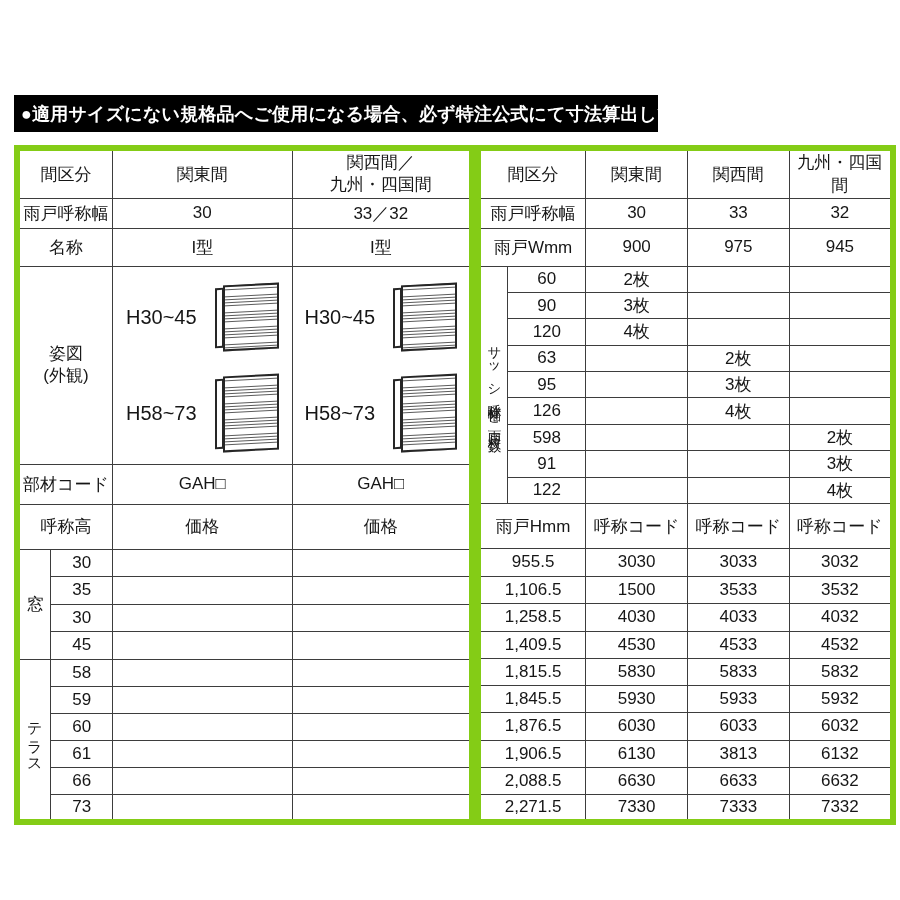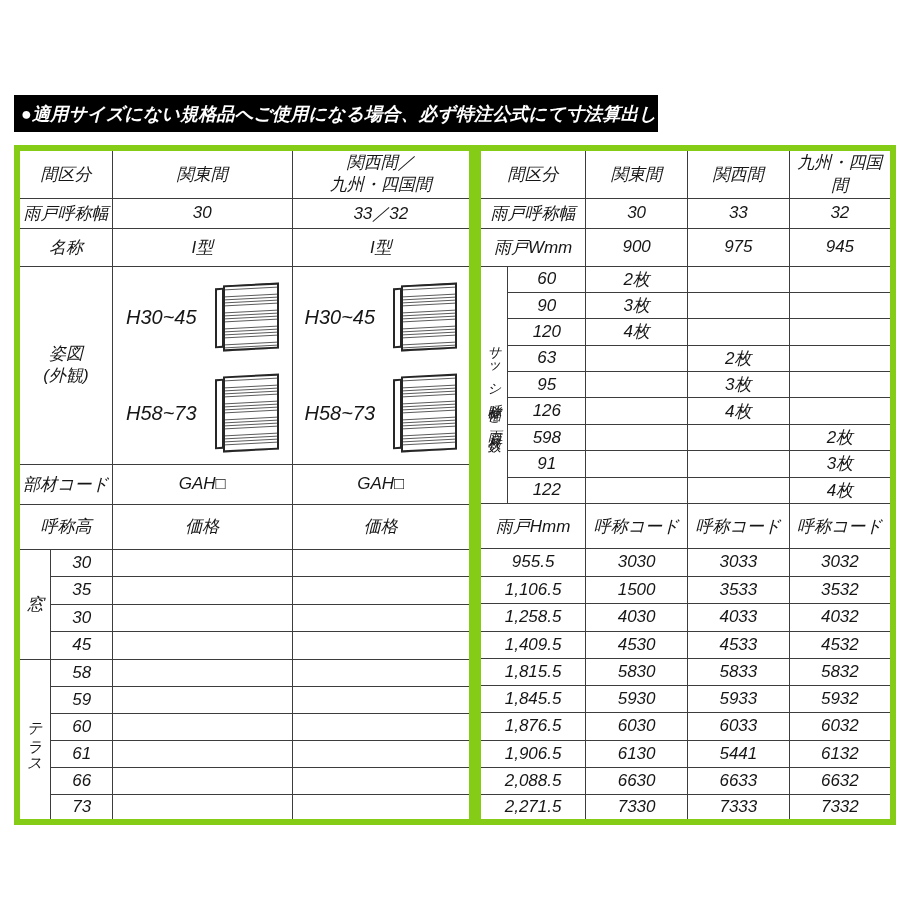--- a/index.html
+++ b/index.html
@@ -1,17 +1,17 @@
 <!DOCTYPE html>
 <html><head>
 <meta charset="utf-8">
 <style>
   html,body{margin:0;padding:0;background:#ffffff;}
   body{width:900px;height:900px;font-family:"Liberation Sans","DejaVu Sans",sans-serif;}
-  .page{padding:95px 4px 0 14px;font-style:italic;}
+  .page{padding:95px 4px 0 14px;}
 
   .banner{width:644px;height:37px;background:#000000;display:flex;align-items:center;
           padding-left:7px;box-sizing:border-box;margin-bottom:13px;}
   .banner span{color:#ffffff;font-size:18px;font-weight:bold;letter-spacing:0.2px;white-space:nowrap;}
 
   .tables{display:flex;align-items:flex-start;}
   .tbl{border-collapse:collapse;table-layout:fixed;border:6px solid #84cc16;}
   .tbl td{border:1px solid #3d3d3d;text-align:center;vertical-align:middle;padding:0;
           font-size:17px;color:#161616;background:#ffffff;overflow:hidden;}
   .g{background:#e9e9e9;}
@@ -313,21 +313,21 @@
         </tr>
         <tr class="ht">
           <td colspan="2" class="g">1,876.5</td>
           <td class="thL">6030</td>
           <td class="thL">6033</td>
           <td class="thL">6032</td>
         </tr>
         <tr class="ht">
           <td colspan="2" class="g">1,906.5</td>
           <td class="thL">6130</td>
-          <td class="thL">5441</td>
+          <td class="thL">3813</td>
           <td class="thL">6132</td>
         </tr>
         <tr class="ht">
           <td colspan="2" class="g">2,088.5</td>
           <td class="thL">6630</td>
           <td class="thL">6633</td>
           <td class="thL">6632</td>
         </tr>
         <tr class="ht">
           <td colspan="2" class="g">2,271.5</td>

